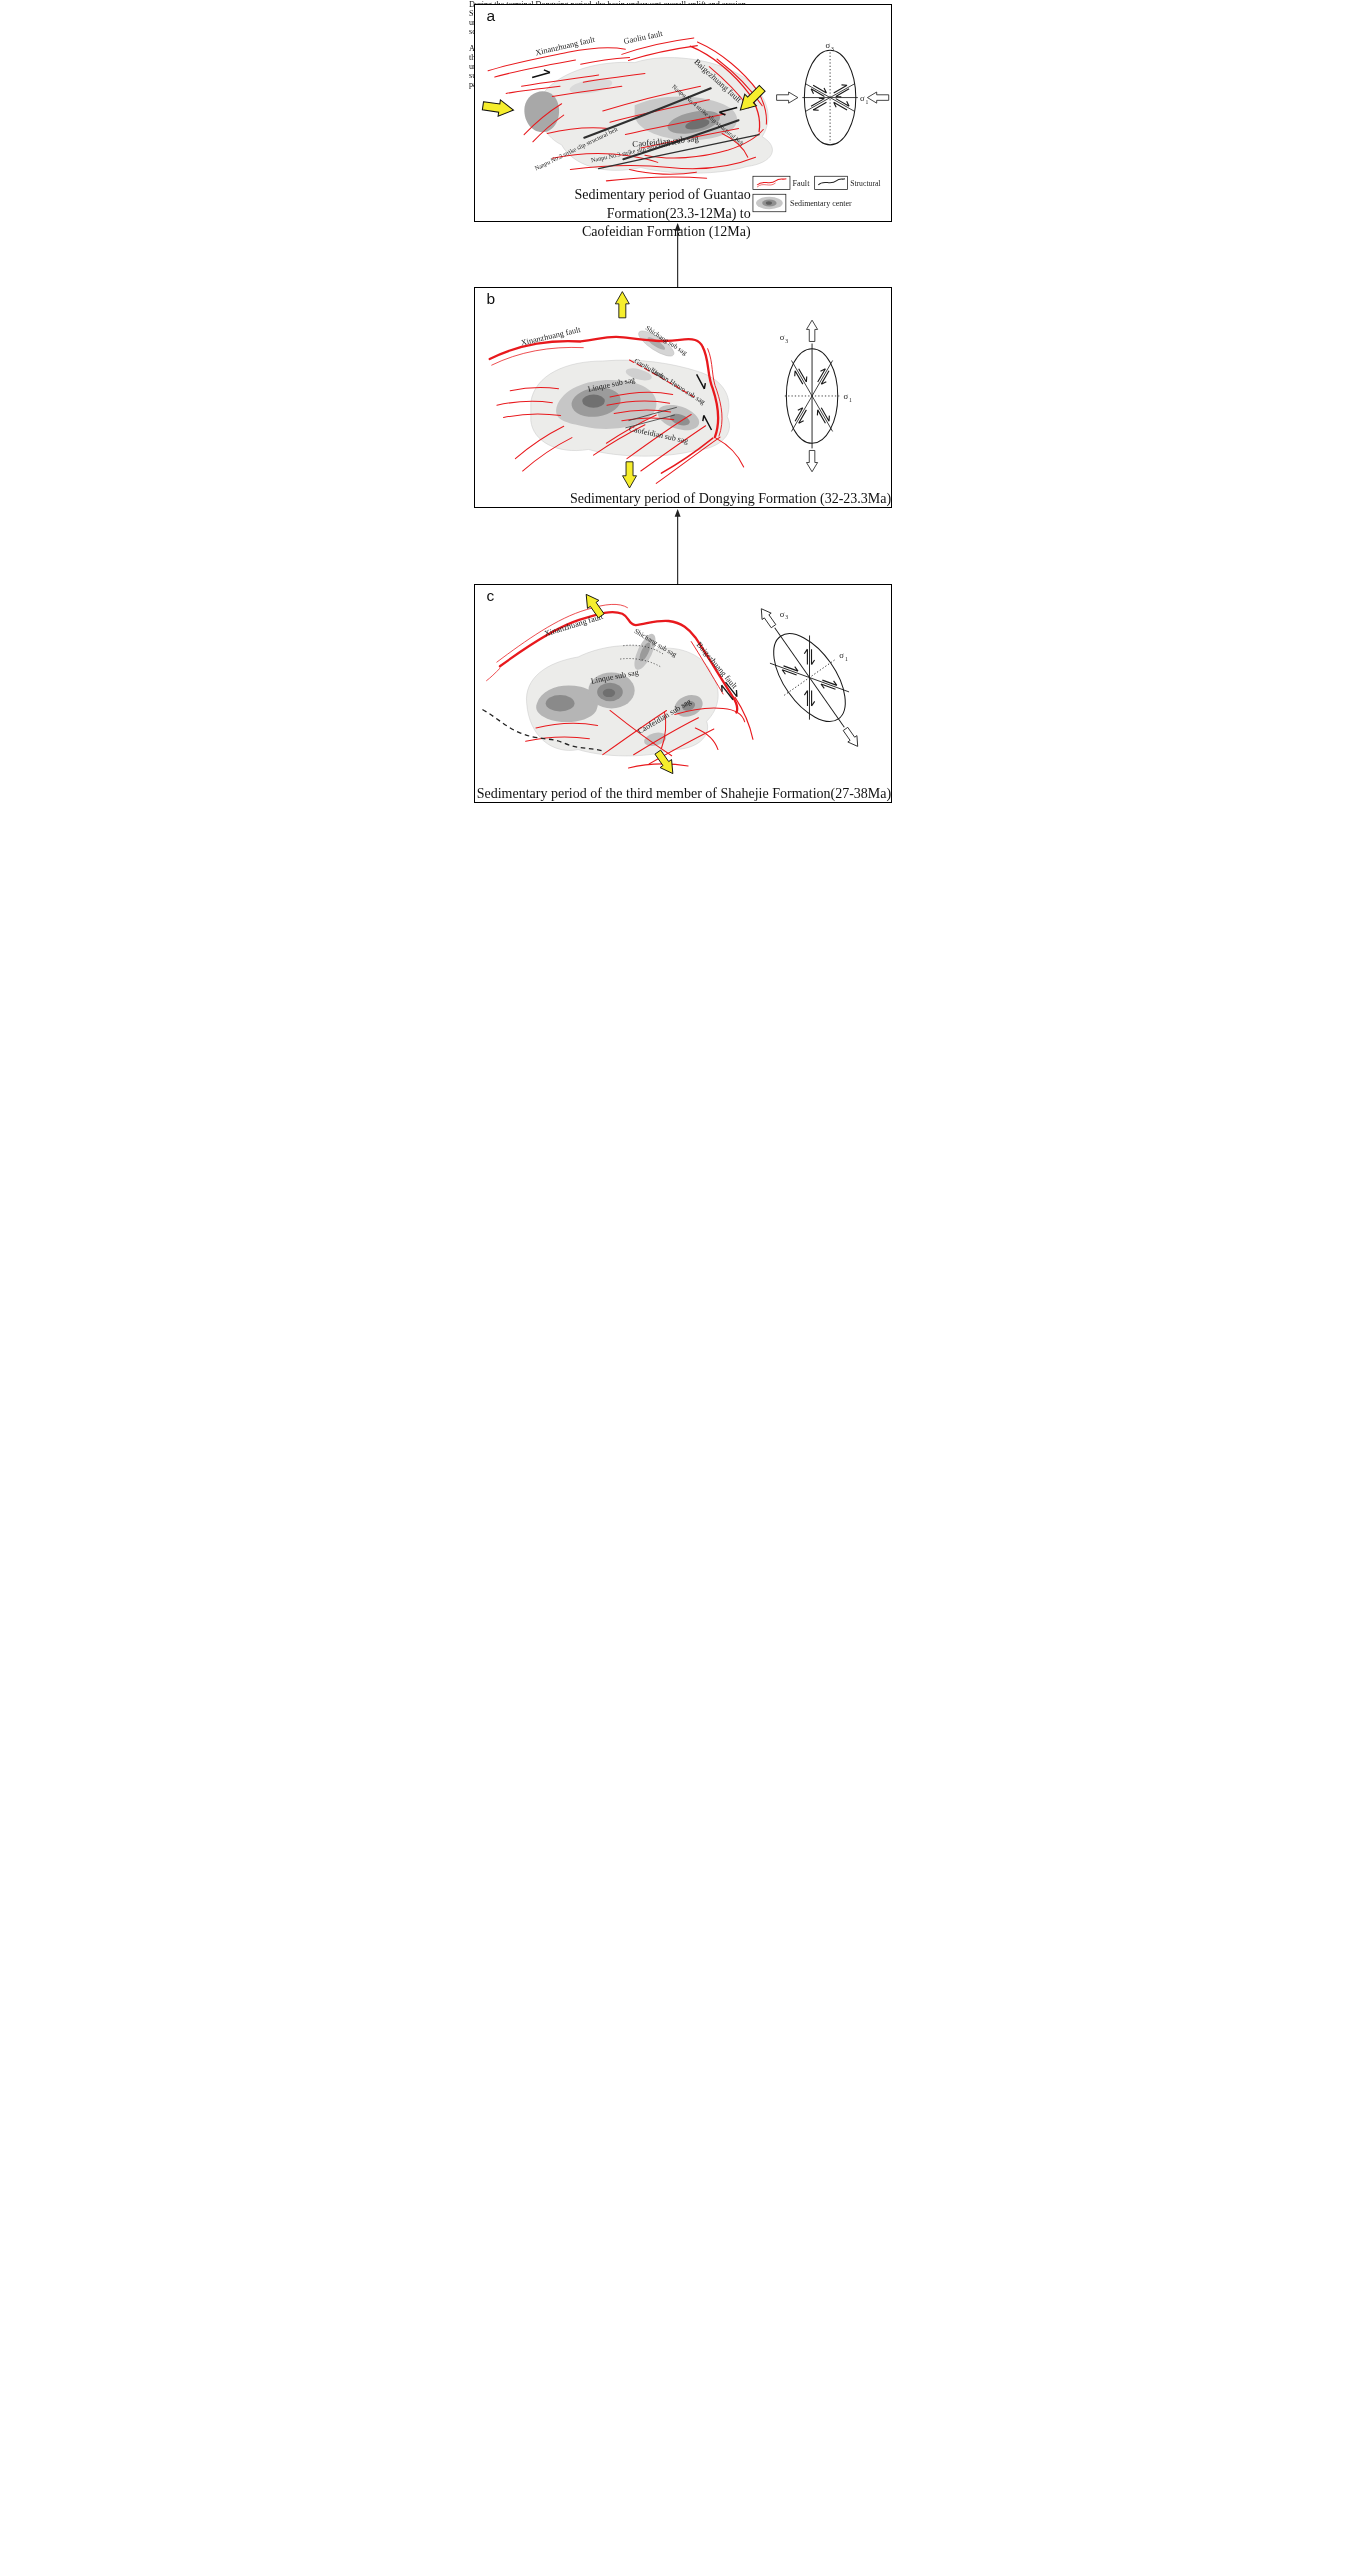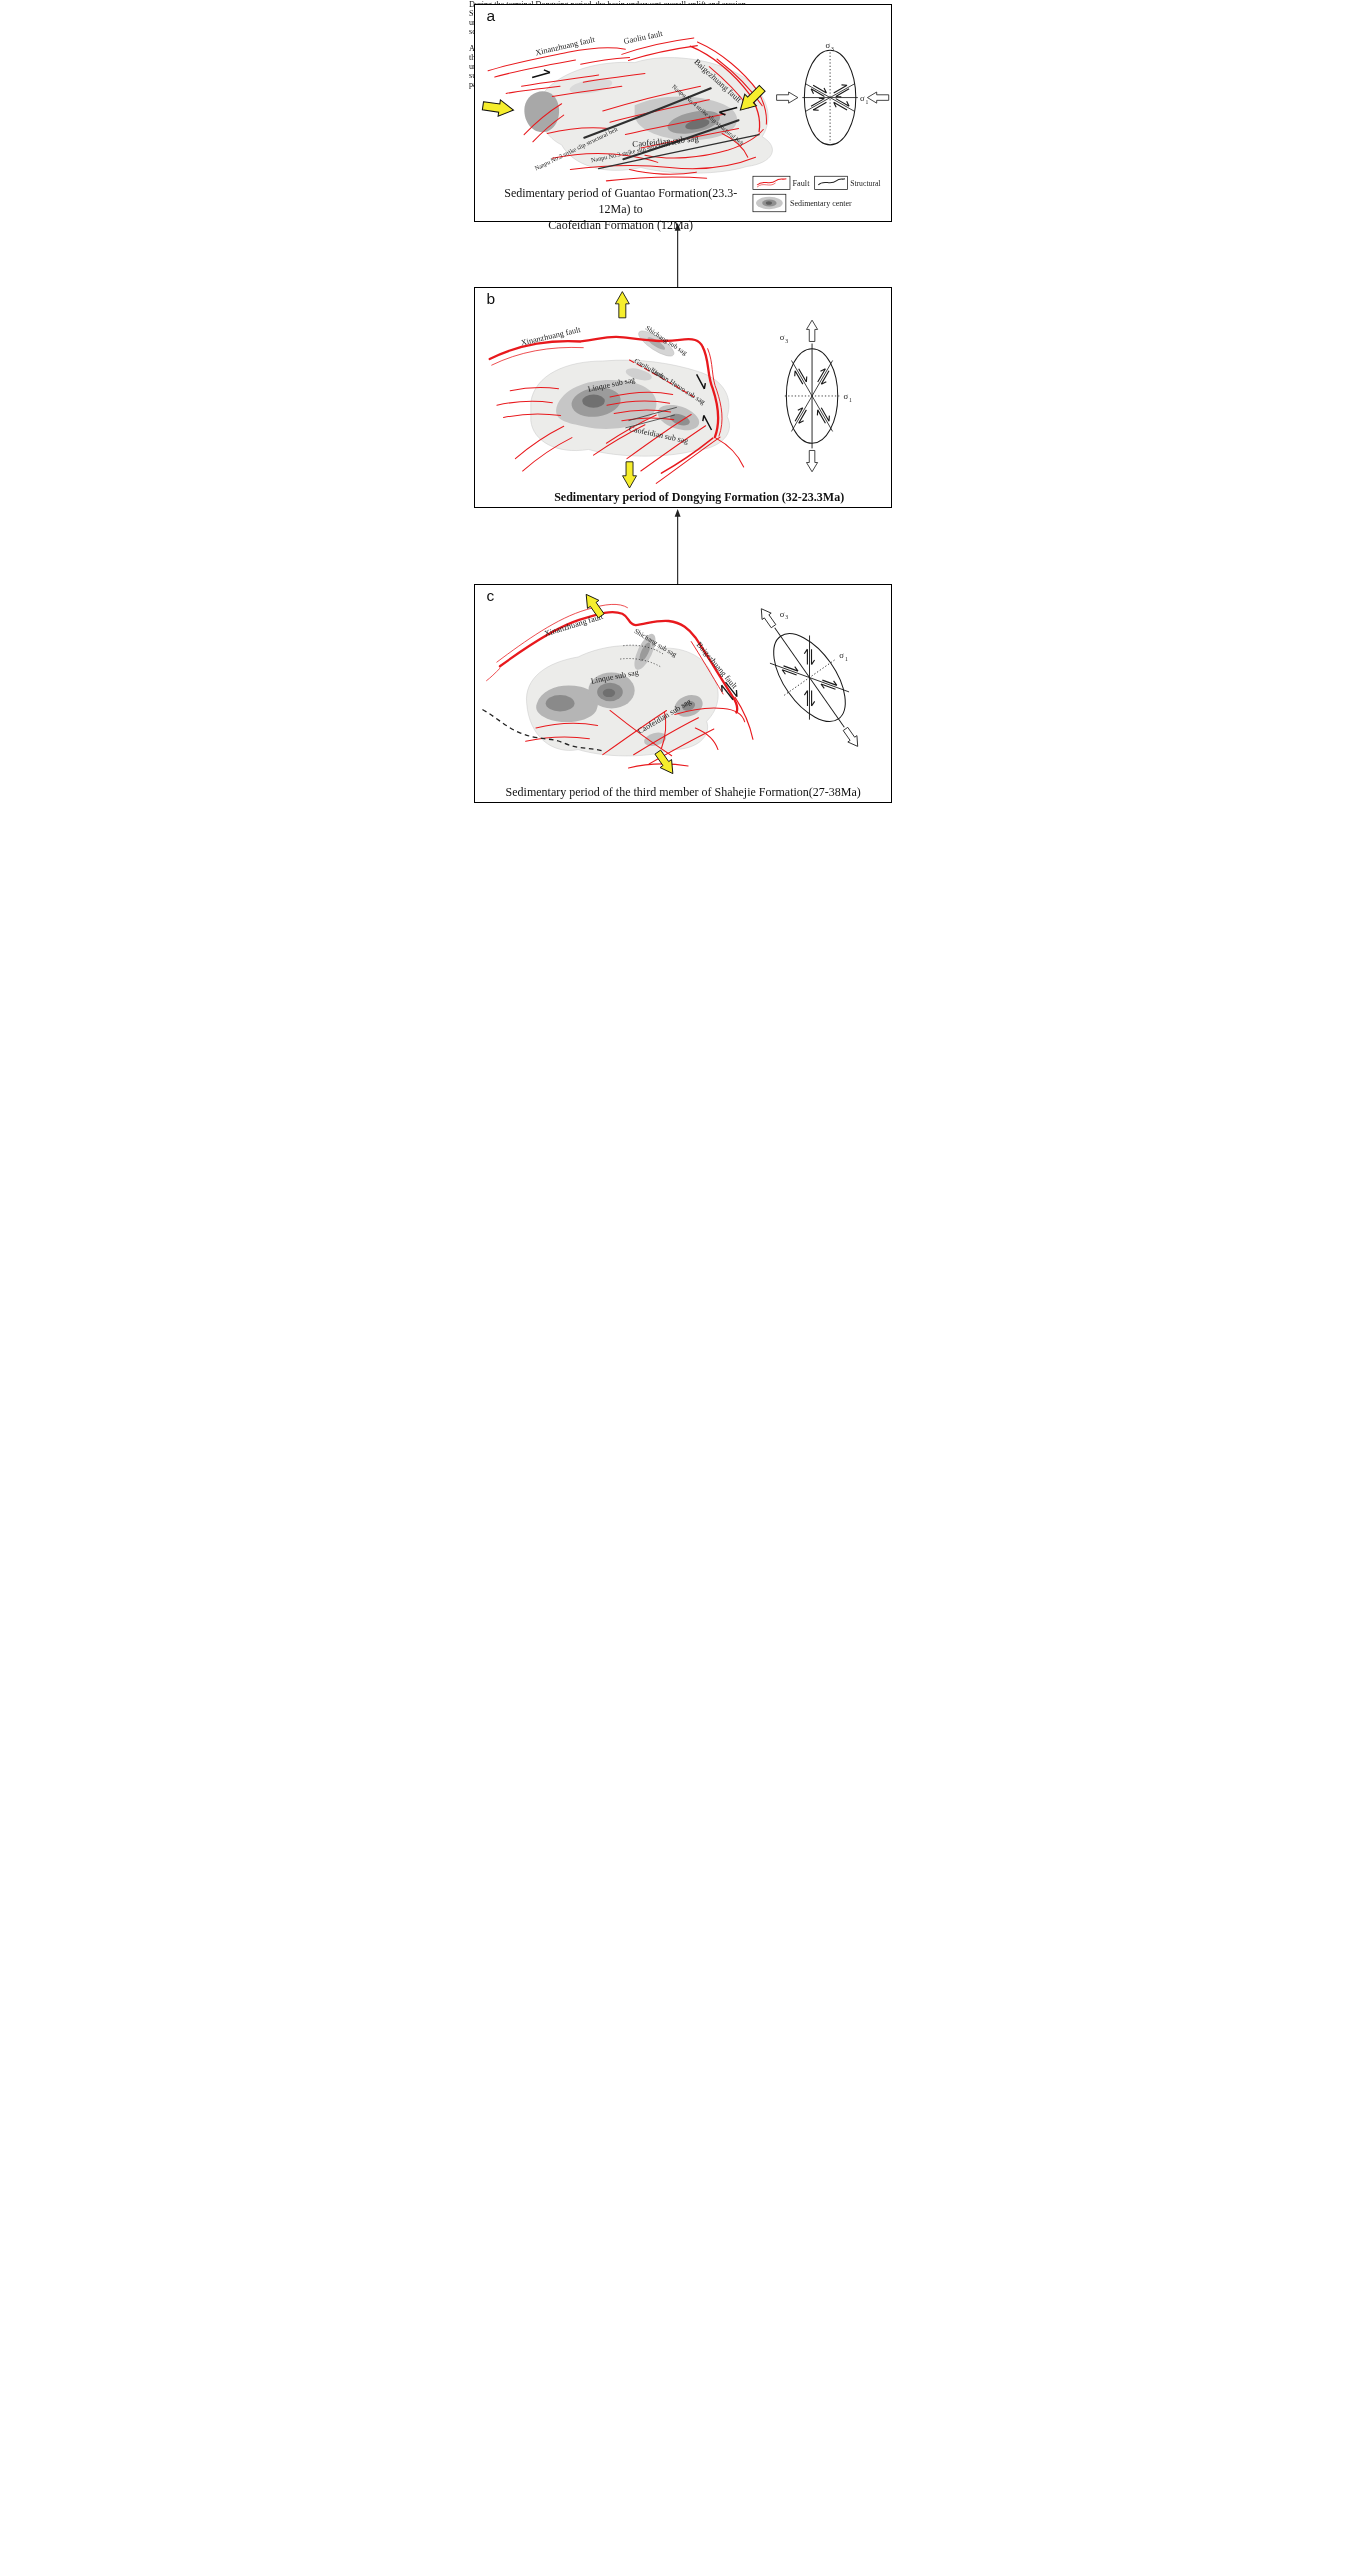--- a/index.html
+++ b/index.html
@@ -3,21 +3,21 @@
 <meta charset="utf-8">
 <style>
   * { box-sizing: border-box; }
   html,body { margin:0; padding:0; background:#ffffff; }
   body { font-family:"Liberation Serif", serif; color:#111; }
   .page { position:relative; width:428px; height:806px; background:#fff; margin:0 auto; }
   .panel { position:absolute; border:1px solid #000; background:#fff; z-index:2; }
   .panel svg { position:absolute; left:0; top:0; display:block; }
   .panel-letter { position:absolute; left:11.3px; top:2.1px; z-index:3;
                   font-family:"Liberation Sans", sans-serif; font-size:15.5px; color:#111; }
-  .caption { position:absolute; z-index:3; text-align:center; font-size:12px;
+  .caption { position:absolute; z-index:3; text-align:right; font-size:14px;
              line-height:1.32; color:#111; }
   .bodytext { position:absolute; margin:0; z-index:2; background:#fff;
               font-size:9.3px; line-height:11.3px; color:#151515; }
   .connector { position:absolute; z-index:1; }
   svg text { font-family:"Liberation Serif", serif; fill:#1c1c1c; }
 </style>
 </head>
 <body>
 
 <div class="page">
@@ -230,21 +230,21 @@
         <use href="#cpl-b" transform="translate(677,248) rotate(60)"></use>
         <use href="#oarr-b" transform="translate(655,104) rotate(-90) scale(0.9)" fill="#fff" stroke="#222" stroke-width="1.8"></use>
         <use href="#oarr-b" transform="translate(655,316) rotate(90) scale(0.9)" fill="#fff" stroke="#222" stroke-width="1.8"></use>
         <text x="592" y="102" font-size="17">σ</text>
         <text x="603" y="107" font-size="11">3</text>
         <text x="716" y="216" font-size="17">σ</text>
         <text x="727" y="221" font-size="11">1</text>
       </g>
     </svg>
 
-    <div class="caption" style="left:16px; top:202px; width:416px;font-weight:bold;">
+    <div class="caption" style="left:0px; top:202px; width:416px;">
       <div>Sedimentary period of Dongying Formation (32-23.3Ma)</div>
     </div>
   </section>
 
   <svg class="connector" style="left:204px; top:509px;" width="9.3" height="75" viewBox="0 0 18 146">
     <line x1="9" y1="10" x2="9" y2="146" stroke="#222" stroke-width="2.2"></line>
     <polygon points="9,0 3.2,15 14.8,15" fill="#222"></polygon>
   </svg>
 
   <p class="bodytext" style="left:7.2px; top:519px; width:413px;">

